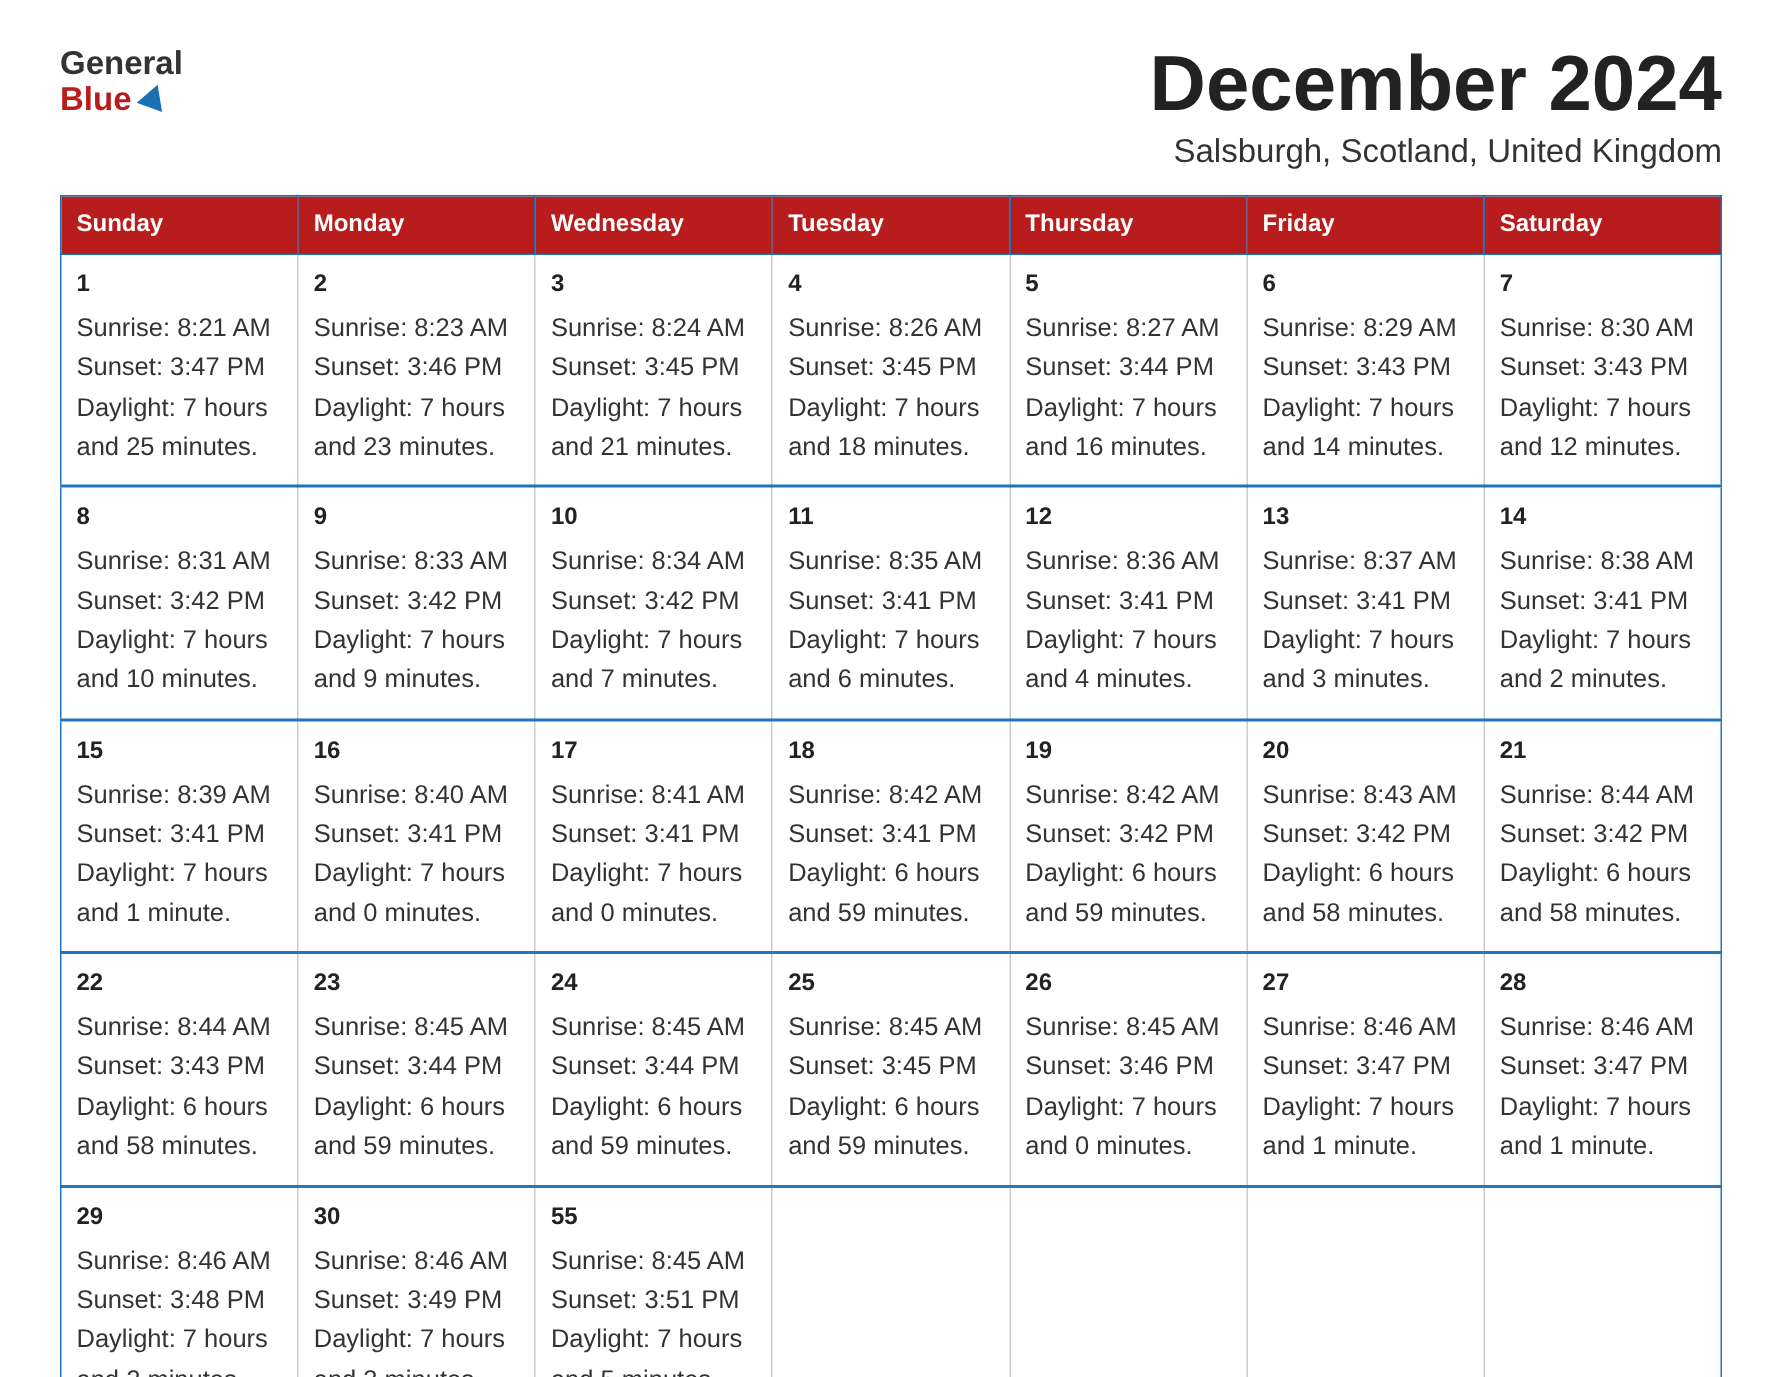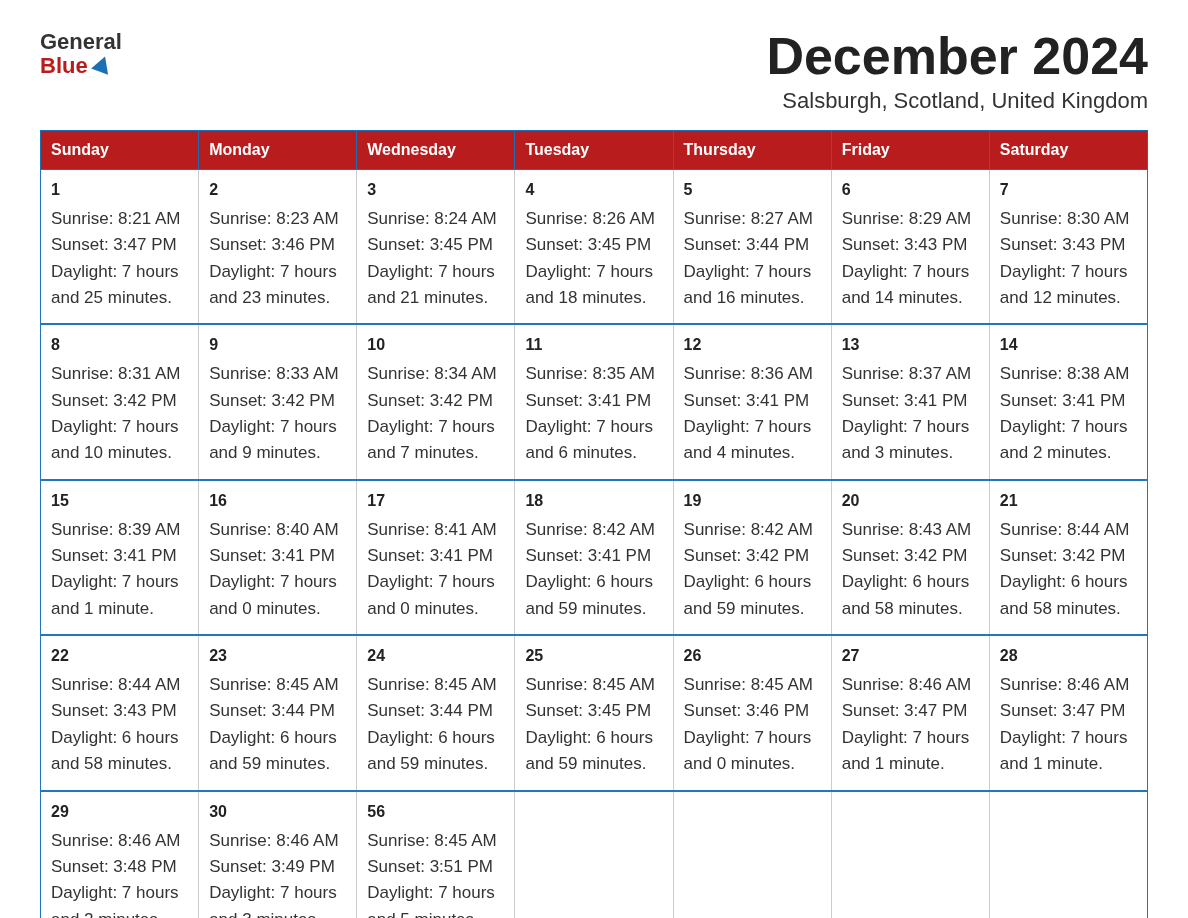--- a/index.html
+++ b/index.html
@@ -241,21 +241,21 @@
       <tr class="last-row">
         <td>
           <span class="day-number">29</span>
           <div class="day-info">Sunrise: 8:46 AM<br>Sunset: 3:48 PM<br>Daylight: 7 hours<br>and 2 minutes.</div>
         </td>
         <td>
           <span class="day-number">30</span>
           <div class="day-info">Sunrise: 8:46 AM<br>Sunset: 3:49 PM<br>Daylight: 7 hours<br>and 3 minutes.</div>
         </td>
         <td>
-          <span class="day-number">56</span>
+          <span class="day-number">55</span>
           <div class="day-info">Sunrise: 8:45 AM<br>Sunset: 3:51 PM<br>Daylight: 7 hours<br>and 5 minutes.</div>
         </td>
         <td class="empty-cell"></td>
         <td class="empty-cell"></td>
         <td class="empty-cell"></td>
         <td class="empty-cell"></td>
       </tr>
     </tbody>
 </table>
 

